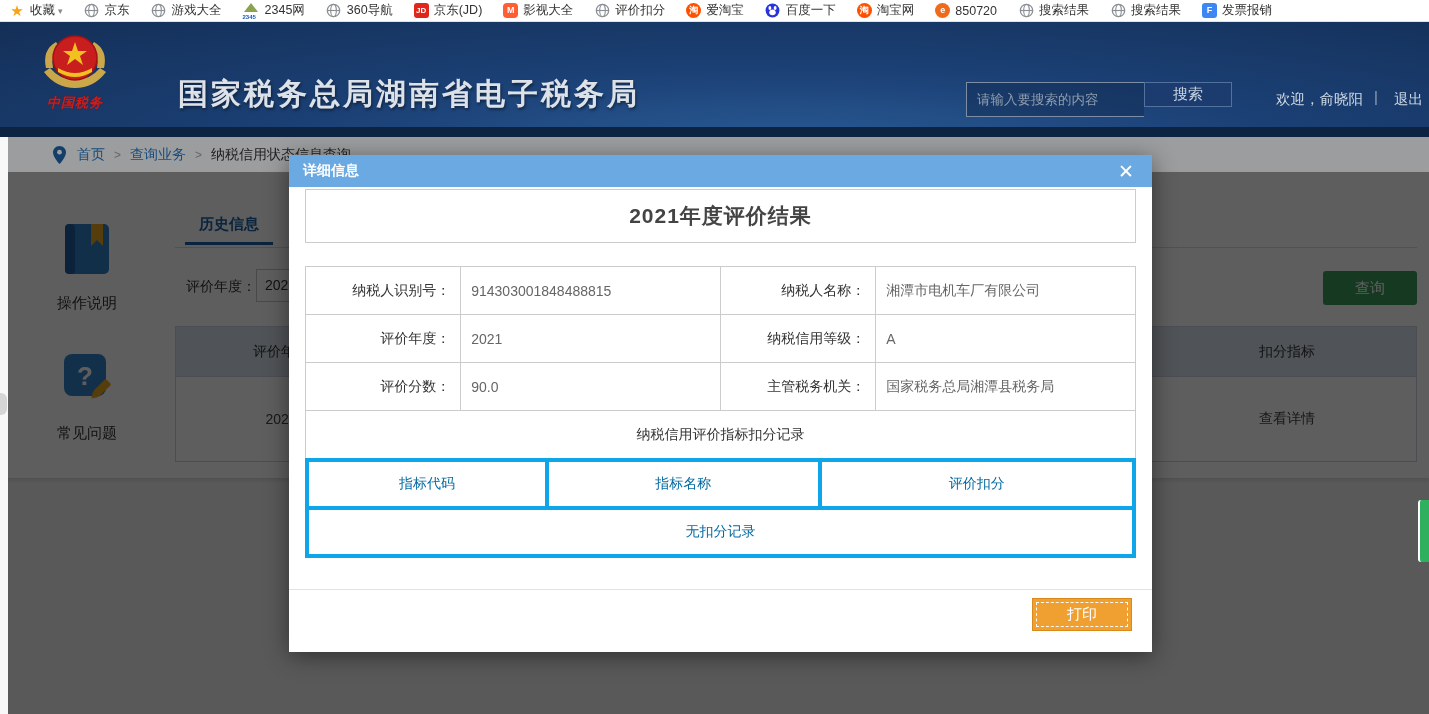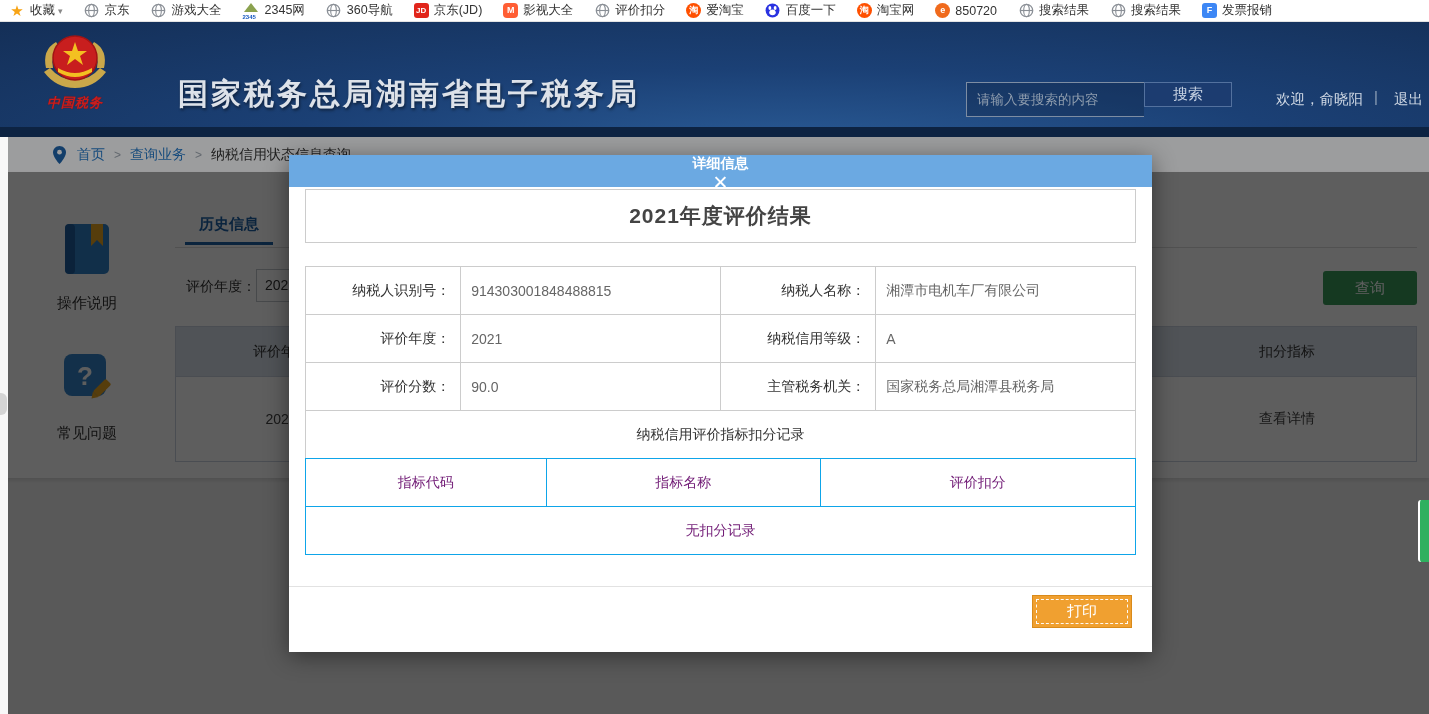--- a/index.html
+++ b/index.html
@@ -82,33 +82,33 @@
   
   .left-strip { position:absolute; left:0; top:137px; width:8px; height:577px; background:#f8f8f8; z-index:20; }
   .left-handle { position:absolute; left:0; top:256px; width:7px; height:22px; background:#d5d5d5;
     border-radius:0 6px 6px 0; cursor:pointer; }
   .green-widget { position:absolute; left:1418px; top:500px; width:11px; height:62px; background:#2fb05f;
     border-left:2px solid #fff; border-radius:3px 0 0 3px; z-index:20; cursor:pointer; }
 
   
   .modal { position:absolute; left:289px; top:155px; width:863px; height:497px; background:#fff; z-index:30;
     box-shadow:0 4px 22px rgba(0,0,0,.45); }
-  .modal-titlebar { height:32px; background:#6ba9e2; display:flex; align-items:center; padding:0 14px;flex-direction:column; }
+  .modal-titlebar { height:32px; background:#6ba9e2; display:flex; align-items:center; padding:0 14px; }
   .modal-title { color:#fff; font-size:14px; font-weight:bold; flex:1; }
   .modal-close { color:#fff; font-size:19px; cursor:pointer; line-height:1; padding:0 4px; }
   .modal-body { padding:2px 16px 0 16px; }
   .result-title-box { border:1px solid #ccc; height:54px; display:flex; align-items:center; justify-content:center; }
   .result-title { font-size:21px; font-weight:bold; color:#444; letter-spacing:1px; }
   table.info { width:100%; border-collapse:collapse; margin-top:23px; table-layout:fixed; }
   table.info td { border:1px solid #ccc; height:48px; font-size:14px; padding:0 10px; }
   td.lbl { text-align:right; color:#333; }
   td.val { text-align:left; color:#666; }
   td.merged { text-align:center; color:#333; }
   table.ded { width:100%; border-collapse:collapse; margin-top:-1px; table-layout:fixed; }
-  table.ded td { border:1px solid #0ea5e9; height:48px; font-size:14px; text-align:center; color:#701a75; }
+  table.ded td { border:4px solid #0ea5e9; height:48px; font-size:14px; text-align:center; color:#0369a1; }
   .modal-divider { margin-top:31px; border-top:1px solid #e2e2e2; margin-left:-16px; margin-right:-16px; }
   .print-row { display:flex; justify-content:flex-end; padding:8px 4px 0 0; }
   .print-btn { width:100px; height:33px; background:#f0a030; border:1px solid #d98a1a; color:#fff; font-size:15px;
     cursor:pointer; outline:1px dashed rgba(255,255,255,.95); outline-offset:-5px; }
 
   svg { display:block; }
 </style>
 </head>
 <body>
 

